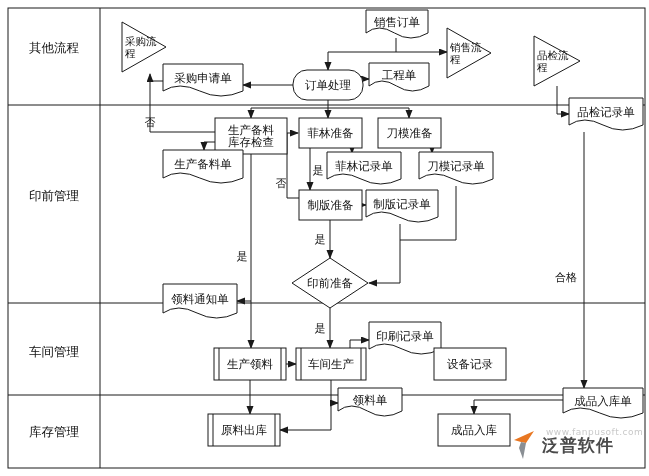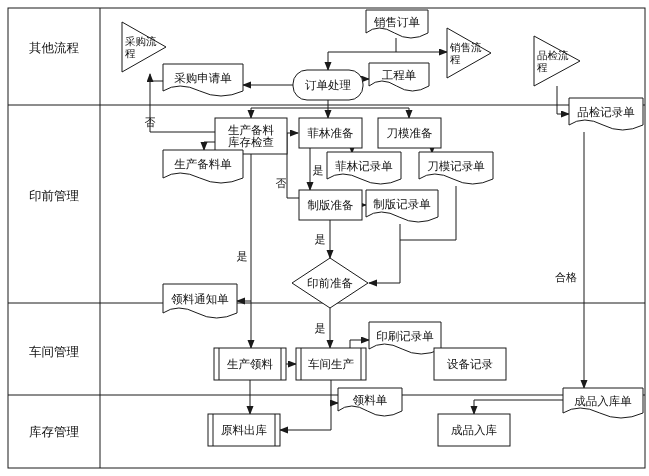--- a/index.html
+++ b/index.html
@@ -201,13 +201,21 @@
         <text x="150" y="126" text-anchor="middle" class="tag-text">否</text>
         <text x="281" y="187" text-anchor="middle" class="tag-text">否</text>
         <text x="318" y="174" text-anchor="middle" class="tag-text">是</text>
         <text x="320" y="243" text-anchor="middle" class="tag-text">是</text>
         <text x="242" y="260" text-anchor="middle" class="tag-text">是</text>
         <text x="320" y="332" text-anchor="middle" class="tag-text">是</text>
         <text x="566" y="281" text-anchor="middle" class="tag-text">合格</text>
       </g>
   </svg>
 
+  <div class="watermark">
+    <svg width="26" height="30" viewBox="0 0 26 30">
+      <polygon points="2,10 22,1 14,13 9,12" fill="#e87722"></polygon>
+      <polygon points="9,12 14,13 11,29 7,18" fill="#8a8f94"></polygon>
+    </svg>
+    <span class="wm-url">www.fanpusoft.com</span>
+    <span class="wm-brand">泛普软件</span>
+  </div>
 </div>
 
 </body></html>

